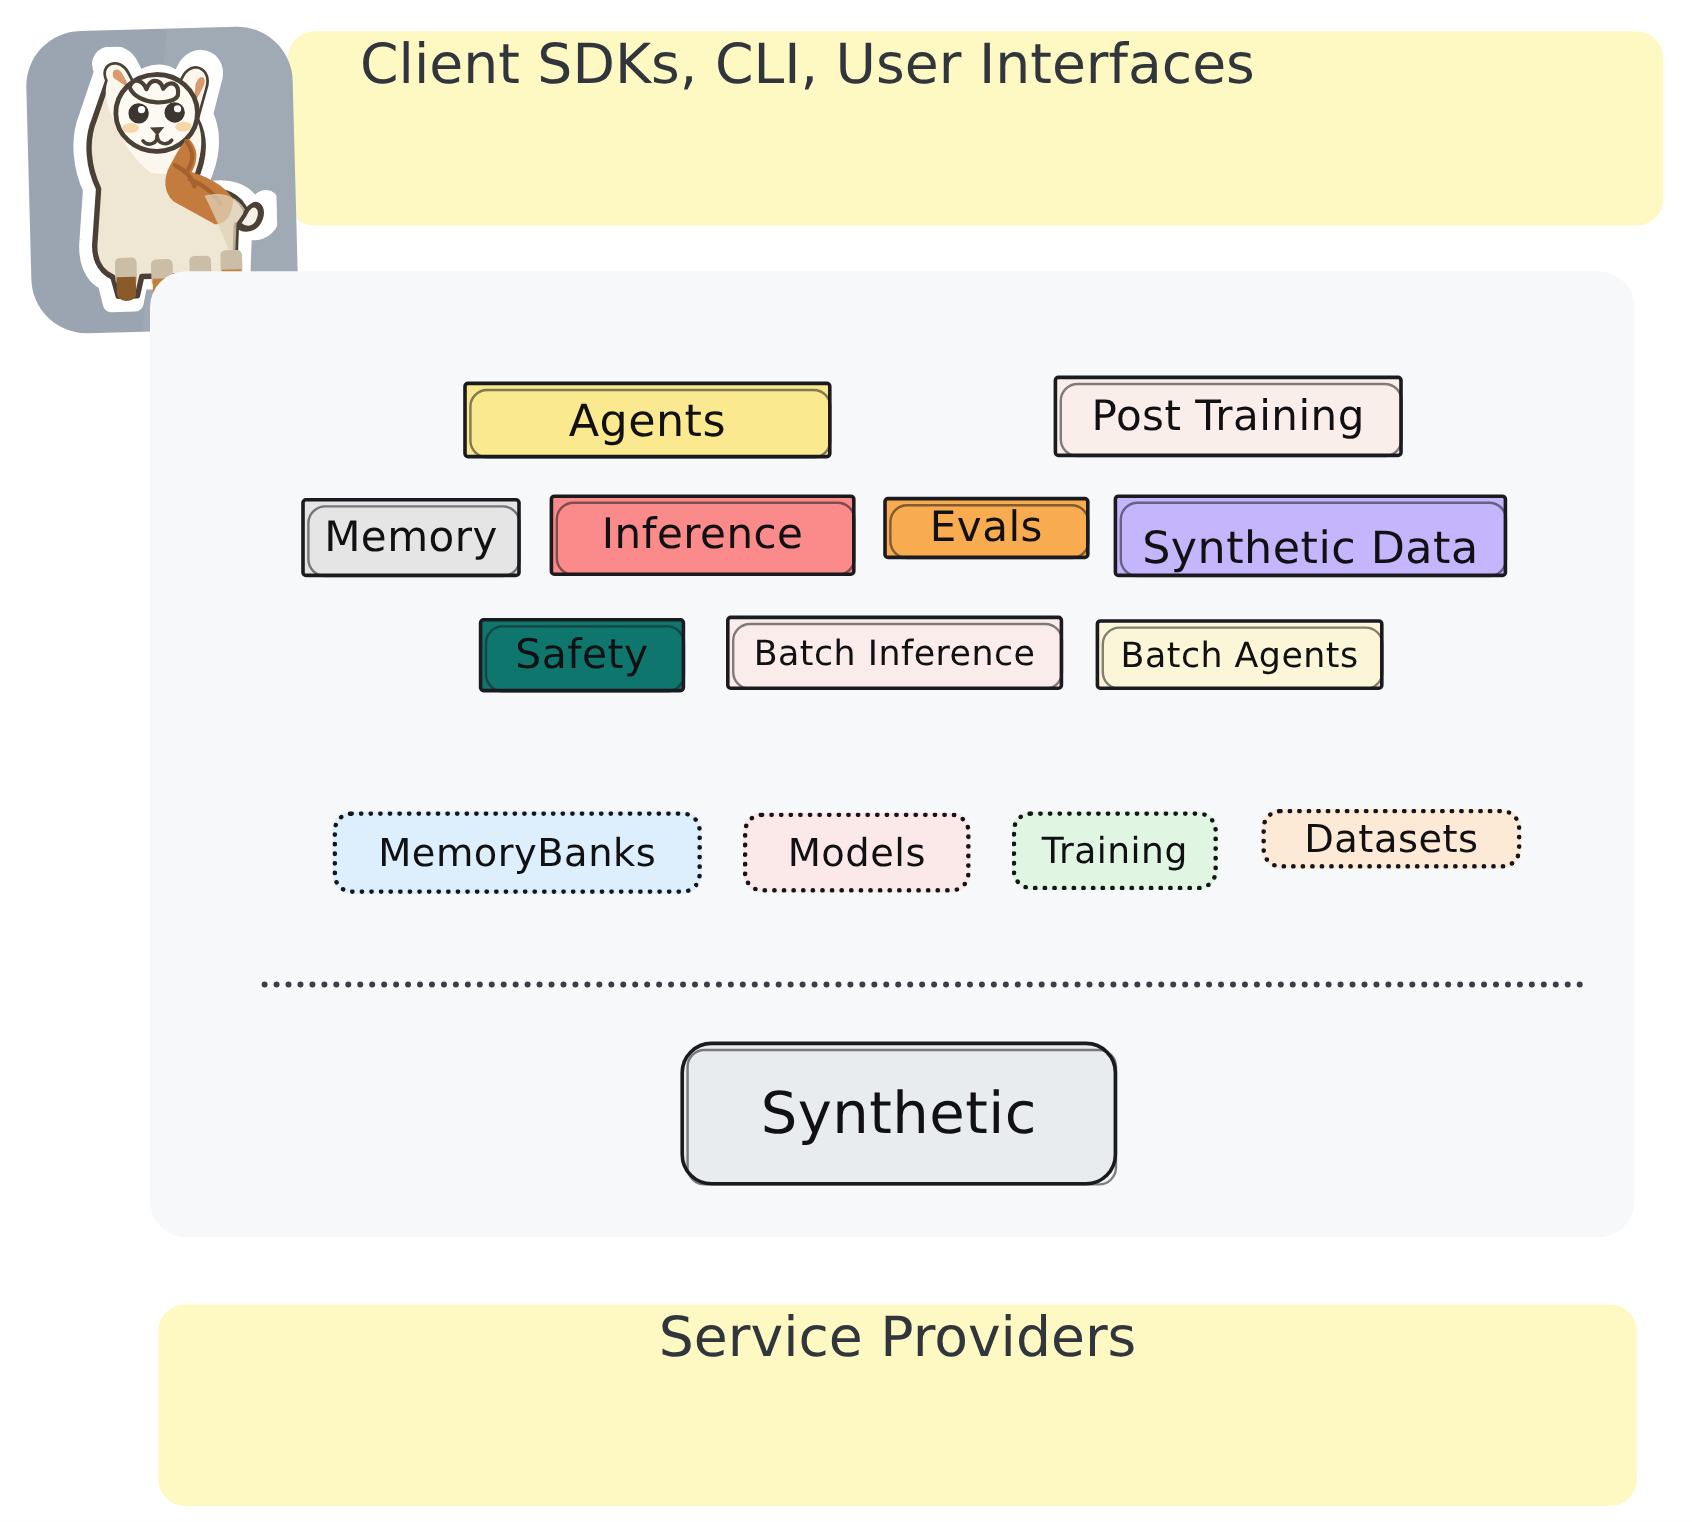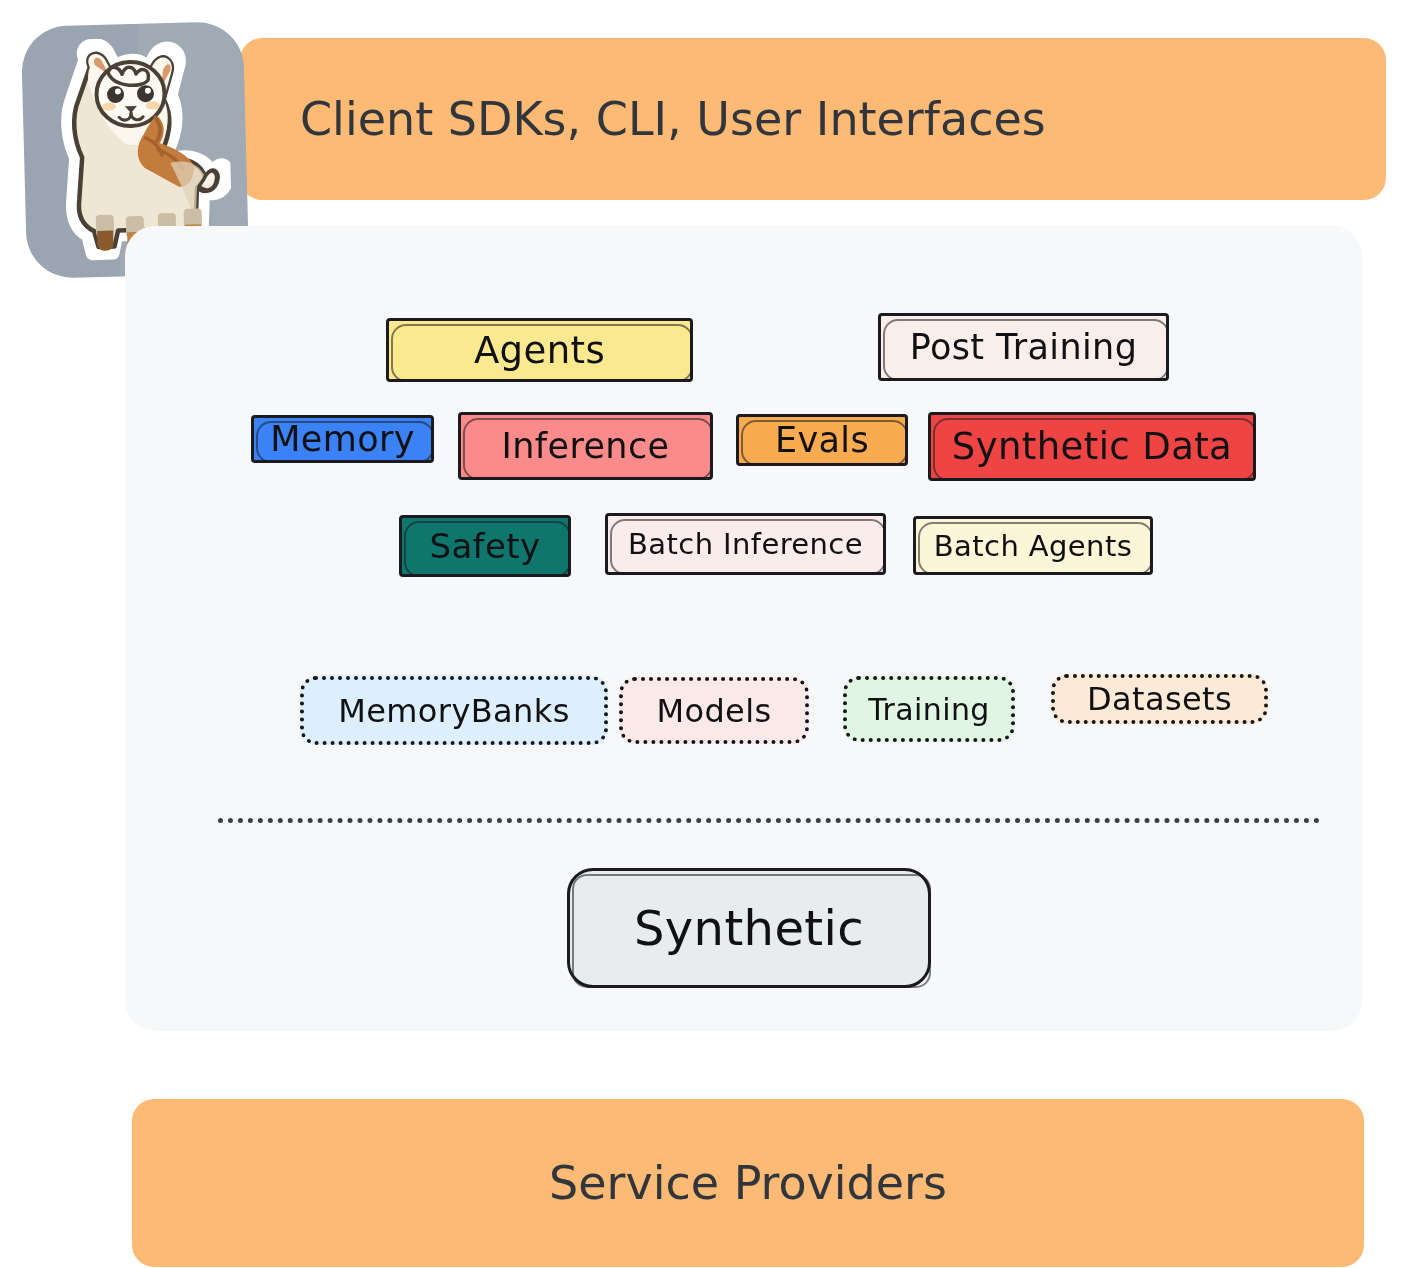--- a/index.html
+++ b/index.html
@@ -52,27 +52,25 @@
   }
   .hdbox.dotted {
     border: 4px dotted #15151a;
     border-radius: 16px;
   }
 
   
   .banner {
     position: absolute;
     box-sizing: border-box;
-    background: #fdba74;
+    background: #fef9c3;
     border-radius: 22px;
     display: flex;
-    align-items: center;
     color: #31363c;
     white-space: nowrap;
-    margin-top: 12px;
   }
 
   
   #main-panel {
     position: absolute;
     left: 125px;
     top: 226px;
     width: 1237px;
     height: 805px;
     background: #f6f8fa;
@@ -192,44 +190,44 @@
 
 <div id="main-panel"></div>
 
 <div class="hdbox" style="left:386px; top:318px; width:307px; height:64px; background:#fae98f; font-size:37px;">
   <span>Agents</span>
 </div>
 <div class="hdbox" style="left:878px; top:313px; width:291px; height:68px; background:#faeeea; font-size:35px;">
   <span>Post Training</span>
 </div>
 
-<div class="hdbox" style="left:251px; top:415px; width:183px; height:48px; background:#3b82f6; font-size:35px;">
+<div class="hdbox" style="left:251px; top:415px; width:183px; height:66px; background:#e5e5e5; font-size:35px;">
   <span>Memory</span>
 </div>
 <div class="hdbox" style="left:458px; top:412px; width:255px; height:68px; background:#fb8b8b; font-size:35px;">
   <span>Inference</span>
 </div>
 <div class="hdbox" style="left:736px; top:414px; width:172px; height:52px; background:#f9ab4f; font-size:35px;">
   <span>Evals</span>
 </div>
-<div class="hdbox" style="left:928px; top:412px; width:328px; height:69px; background:#ef4444; font-size:37px;">
+<div class="hdbox" style="left:928px; top:412px; width:328px; height:69px; background:#c4b5fd; font-size:37px;align-items:flex-end;">
   <span>Synthetic Data</span>
 </div>
 
 <div class="hdbox" style="left:399px; top:515px; width:172px; height:62px; background:#0f766e; font-size:34px;">
   <span>Safety</span>
 </div>
 <div class="hdbox" style="left:605px; top:513px; width:281px; height:62px; background:#fbecec; font-size:29px;">
   <span>Batch Inference</span>
 </div>
 <div class="hdbox" style="left:913px; top:516px; width:240px; height:59px; background:#fcf6d8; font-size:29px;">
   <span>Batch Agents</span>
 </div>
 
-<div class="hdbox dotted" style="left:277px; top:676px; width:308px; height:69px; background:#ddeffc; font-size:32px;margin-left:23px;">
+<div class="hdbox dotted" style="left:277px; top:676px; width:308px; height:69px; background:#ddeffc; font-size:32px;">
   <span>MemoryBanks</span>
 </div>
 <div class="hdbox dotted" style="left:619px; top:677px; width:190px; height:67px; background:#fbe9e9; font-size:32px;">
   <span>Models</span>
 </div>
 <div class="hdbox dotted" style="left:843px; top:676px; width:172px; height:66px; background:#e0f6e3; font-size:30px;">
   <span>Training</span>
 </div>
 <div class="hdbox dotted" style="left:1051px; top:674px; width:217px; height:50px; background:#fcead7; font-size:32px;">
   <span>Datasets</span>

